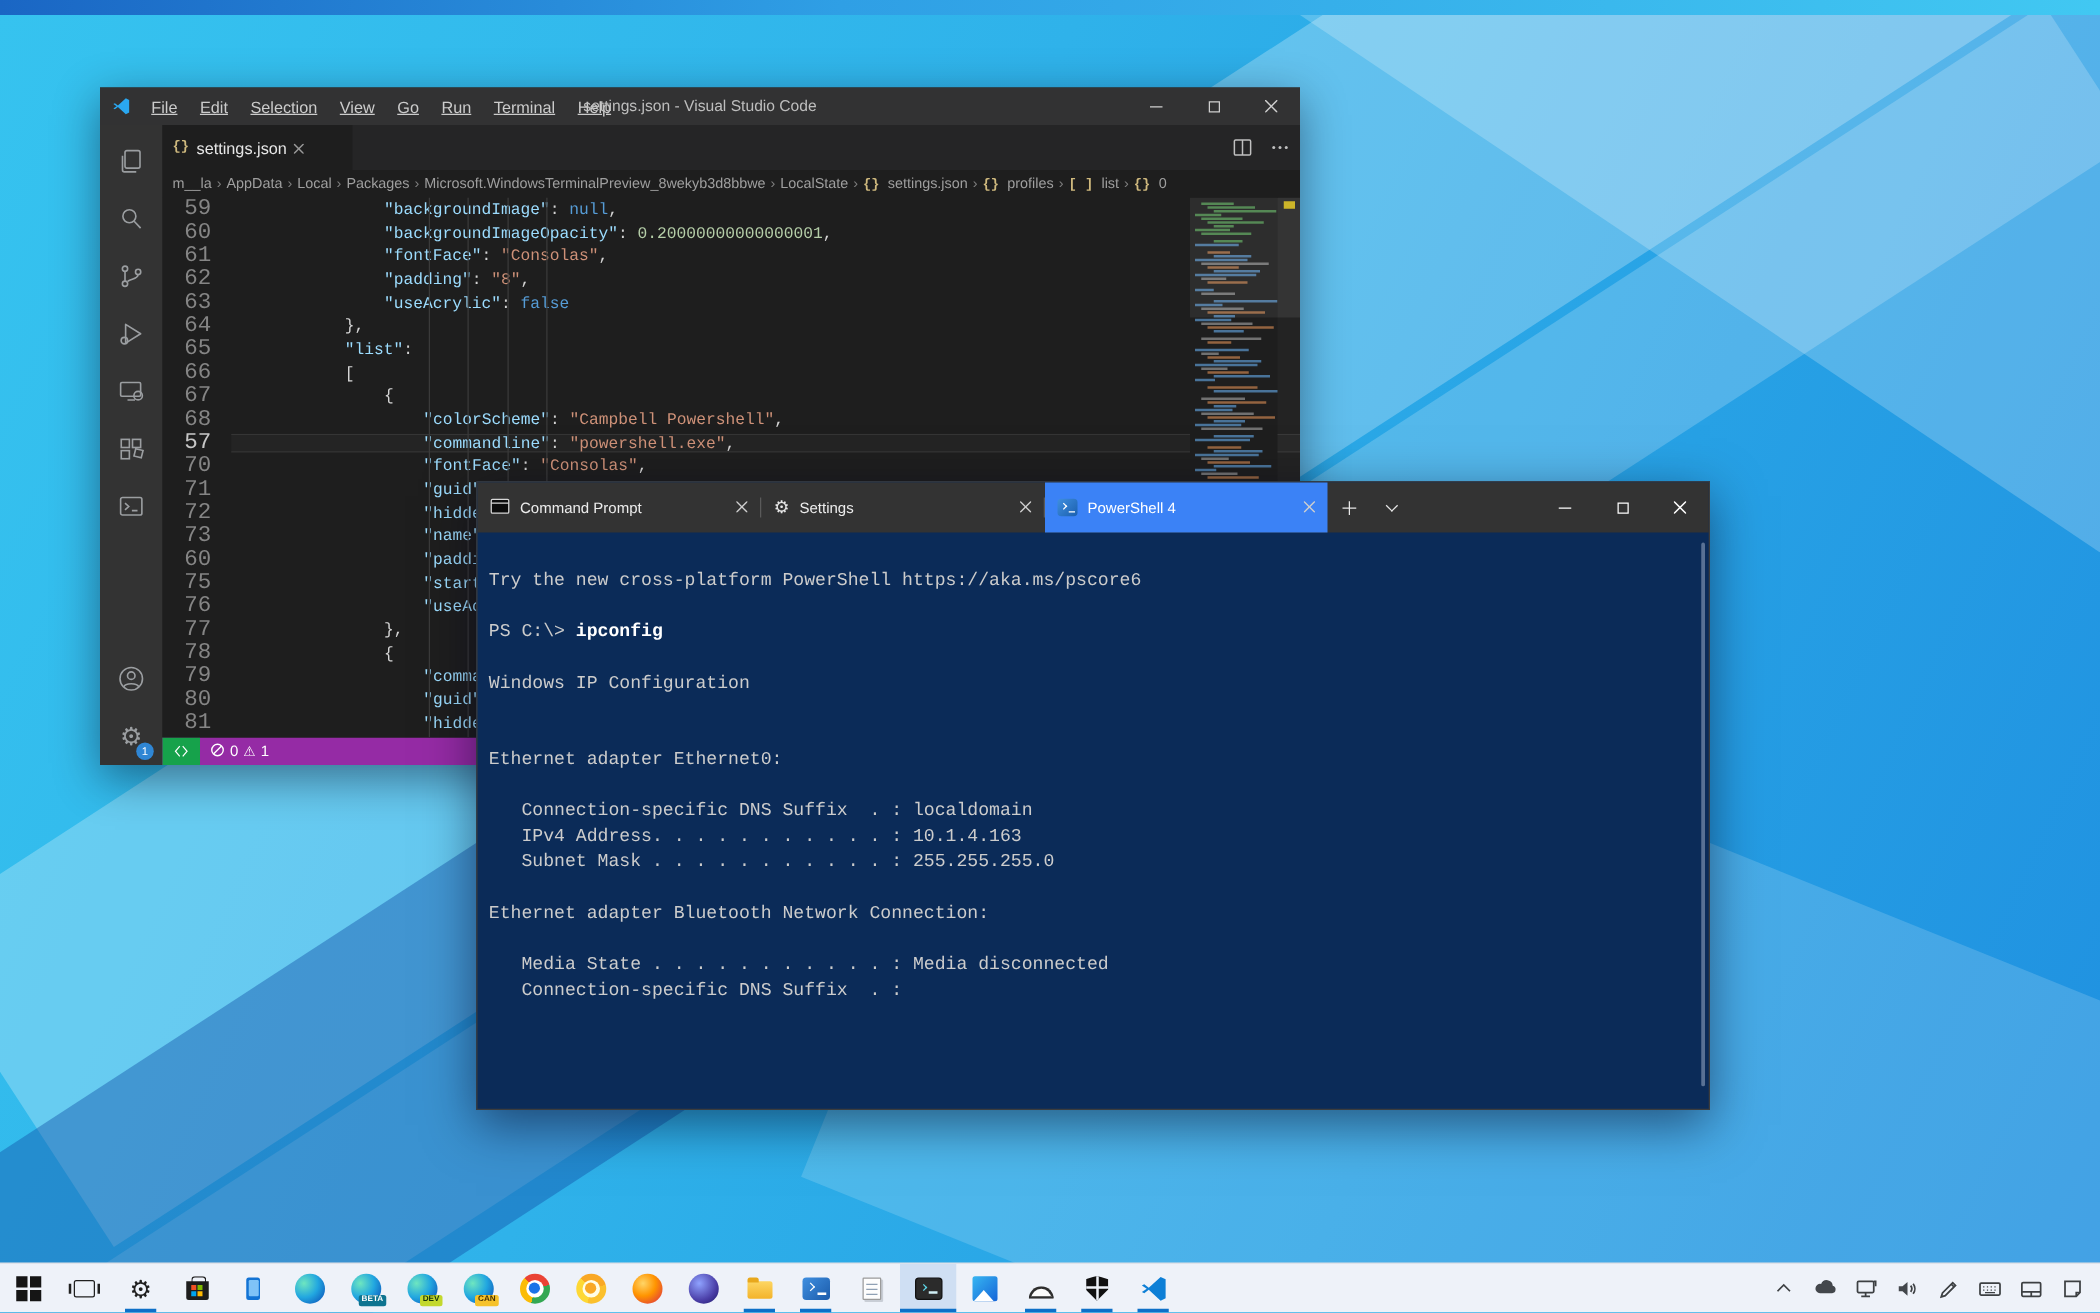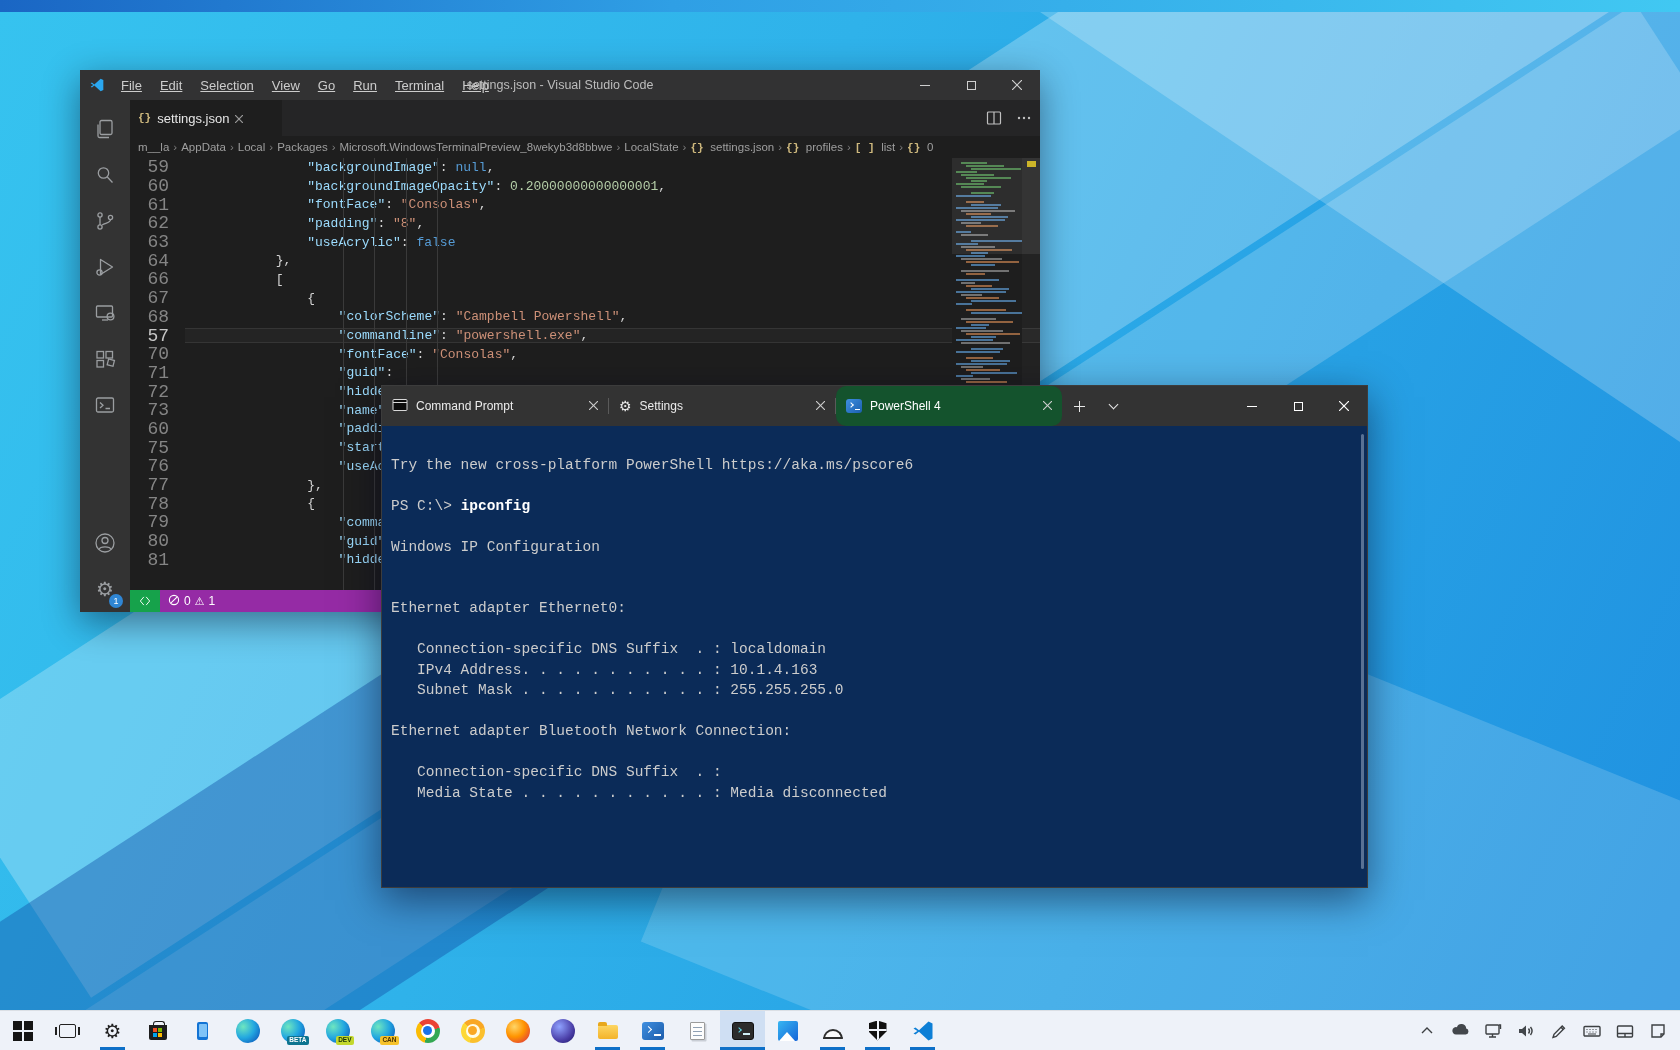--- a/index.html
+++ b/index.html
@@ -74,21 +74,21 @@
   .sb-problems { display:flex; align-items:center; gap:4px; margin-left:8px; }
   .err-ico svg { stroke:#fff; stroke-width:1.1; fill:none; }
   .warn-ico { font-family:"DejaVu Sans",sans-serif; font-size:11px; }
 
   
   .terminal { position:absolute; left:381px; top:385px; width:987px; height:503px; z-index:30;
     background:#0b2b58; box-shadow:0 12px 38px rgba(0,0,25,.5); border:1px solid #3c3c3c; display:flex; flex-direction:column; }
   .term-tabbar { height:40px; background:#333333; display:flex; align-items:stretch; position:relative; flex:0 0 auto; }
   .term-tab { width:226px; display:flex; align-items:center; gap:8px; padding:0 10px; color:#ececec; font-size:12px; position:relative; }
   .term-tab .label { flex:1; white-space:nowrap; overflow:hidden; }
-  .term-tab.active { background:#14532d; color:#fff;border-radius:10px; }
+  .term-tab.active { background:#3b82f6; color:#fff; }
   .tab-sep { width:1px; height:16px; background:#5a5a5a; align-self:center; }
   .term-tab .close svg line { stroke:#cfcfcf; stroke-width:1.1; }
   .cmd-ico svg rect { fill:#0c0c0c; stroke:#d8d8d8; stroke-width:1; }
   .cmd-ico svg line { stroke:#d8d8d8; stroke-width:1; }
   .gear-sm { font-family:"DejaVu Sans",sans-serif; font-size:14px; color:#e8e8e8; line-height:1; }
   .ps-ico { width:16px; height:14px; background:linear-gradient(135deg,#3f8fe0,#1b5fae); border-radius:3px; position:relative; flex:0 0 auto; }
   .ps-ico .chev { position:absolute; left:3px; top:4px; width:4px; height:4px; border:solid #fff; border-width:0 1.5px 1.5px 0; transform:rotate(-45deg); }
   .ps-ico .bar { position:absolute; right:2px; bottom:3px; width:5px; height:1.5px; background:#fff; }
   .term-newtab, .term-caret { width:34px; display:flex; align-items:center; justify-content:center; }
   .plus-ico { position:relative; width:11px; height:11px; }
@@ -319,20 +319,21 @@
         <div class="guides" style="left:244px"></div>
         <div class="guides" style="left:276px"></div>
         <div class="guides" style="left:307px"></div>
         <div id="code-lines">
             <div class="code-line"><span class="ln">59</span><span class="lc" style="padding-left: 122.2px;"><span class="tk-k">"backgroundImage"</span><span class="tk-p">: </span><span class="tk-w">null</span><span class="tk-p">,</span></span></div>
             <div class="code-line"><span class="ln">60</span><span class="lc" style="padding-left: 122.2px;"><span class="tk-k">"backgroundImageOpacity"</span><span class="tk-p">: </span><span class="tk-n">0.20000000000000001</span><span class="tk-p">,</span></span></div>
             <div class="code-line"><span class="ln">61</span><span class="lc" style="padding-left: 122.2px;"><span class="tk-k">"fontFace"</span><span class="tk-p">: </span><span class="tk-s">"Consolas"</span><span class="tk-p">,</span></span></div>
             <div class="code-line"><span class="ln">62</span><span class="lc" style="padding-left: 122.2px;"><span class="tk-k">"padding"</span><span class="tk-p">: </span><span class="tk-s">"8"</span><span class="tk-p">,</span></span></div>
             <div class="code-line"><span class="ln">63</span><span class="lc" style="padding-left: 122.2px;"><span class="tk-k">"useAcrylic"</span><span class="tk-p">: </span><span class="tk-w">false</span></span></div>
             <div class="code-line"><span class="ln">64</span><span class="lc" style="padding-left: 90.8px;"><span class="tk-p">},</span></span></div>
+            <div class="code-line"><span class="ln">65</span><span class="lc" style="padding-left: 90.8px;"><span class="tk-k">"list"</span><span class="tk-p">:</span></span></div>
             <div class="code-line"><span class="ln">66</span><span class="lc" style="padding-left: 90.8px;"><span class="tk-p">[</span></span></div>
             <div class="code-line"><span class="ln">67</span><span class="lc" style="padding-left: 122.2px;"><span class="tk-p">{</span></span></div>
             <div class="code-line"><span class="ln">68</span><span class="lc" style="padding-left: 153.6px;"><span class="tk-k">"colorScheme"</span><span class="tk-p">: </span><span class="tk-s">"Campbell Powershell"</span><span class="tk-p">,</span></span></div>
             <div class="code-line current"><span class="ln">57</span><span class="lc" style="padding-left: 153.6px;"><span class="tk-k">"commandline"</span><span class="tk-p">: </span><span class="tk-s">"powershell.exe"</span><span class="tk-p">,</span></span></div>
             <div class="code-line"><span class="ln">70</span><span class="lc" style="padding-left: 153.6px;"><span class="tk-k">"fontFace"</span><span class="tk-p">: </span><span class="tk-s">"Consolas"</span><span class="tk-p">,</span></span></div>
             <div class="code-line"><span class="ln">71</span><span class="lc" style="padding-left: 153.6px;"><span class="tk-k">"guid"</span><span class="tk-p">: </span></span></div>
             <div class="code-line"><span class="ln">72</span><span class="lc" style="padding-left: 153.6px;"><span class="tk-k">"hidden"</span><span class="tk-p">: </span></span></div>
             <div class="code-line"><span class="ln">73</span><span class="lc" style="padding-left: 153.6px;"><span class="tk-k">"name"</span><span class="tk-p">: </span></span></div>
             <div class="code-line"><span class="ln">60</span><span class="lc" style="padding-left: 153.6px;"><span class="tk-k">"padding"</span><span class="tk-p">: </span></span></div>
             <div class="code-line"><span class="ln">75</span><span class="lc" style="padding-left: 153.6px;"><span class="tk-k">"startingDirectory"</span><span class="tk-p">: </span></span></div>
@@ -567,22 +568,22 @@
         <div class="term-line">&nbsp;</div>
         <div class="term-line">&nbsp;</div>
         <div class="term-line">Ethernet adapter Ethernet0:</div>
         <div class="term-line">&nbsp;</div>
         <div class="term-line">   Connection-specific DNS Suffix  . : localdomain</div>
         <div class="term-line">   IPv4 Address. . . . . . . . . . . : 10.1.4.163</div>
         <div class="term-line">   Subnet Mask . . . . . . . . . . . : 255.255.255.0</div>
         <div class="term-line">&nbsp;</div>
         <div class="term-line">Ethernet adapter Bluetooth Network Connection:</div>
         <div class="term-line">&nbsp;</div>
+        <div class="term-line">   Media State . . . . . . . . . . . : Media disconnected</div>
         <div class="term-line">   Connection-specific DNS Suffix  . :</div>
-        <div class="term-line">   Media State . . . . . . . . . . . : Media disconnected</div>
       </div>
     <div class="term-scrollbar"></div>
   </div>
 </div>
 
 <div class="taskbar">
   <div class="tb-left">
     <div class="tb-slot">
         <span class="start-logo">
           <i></i>

